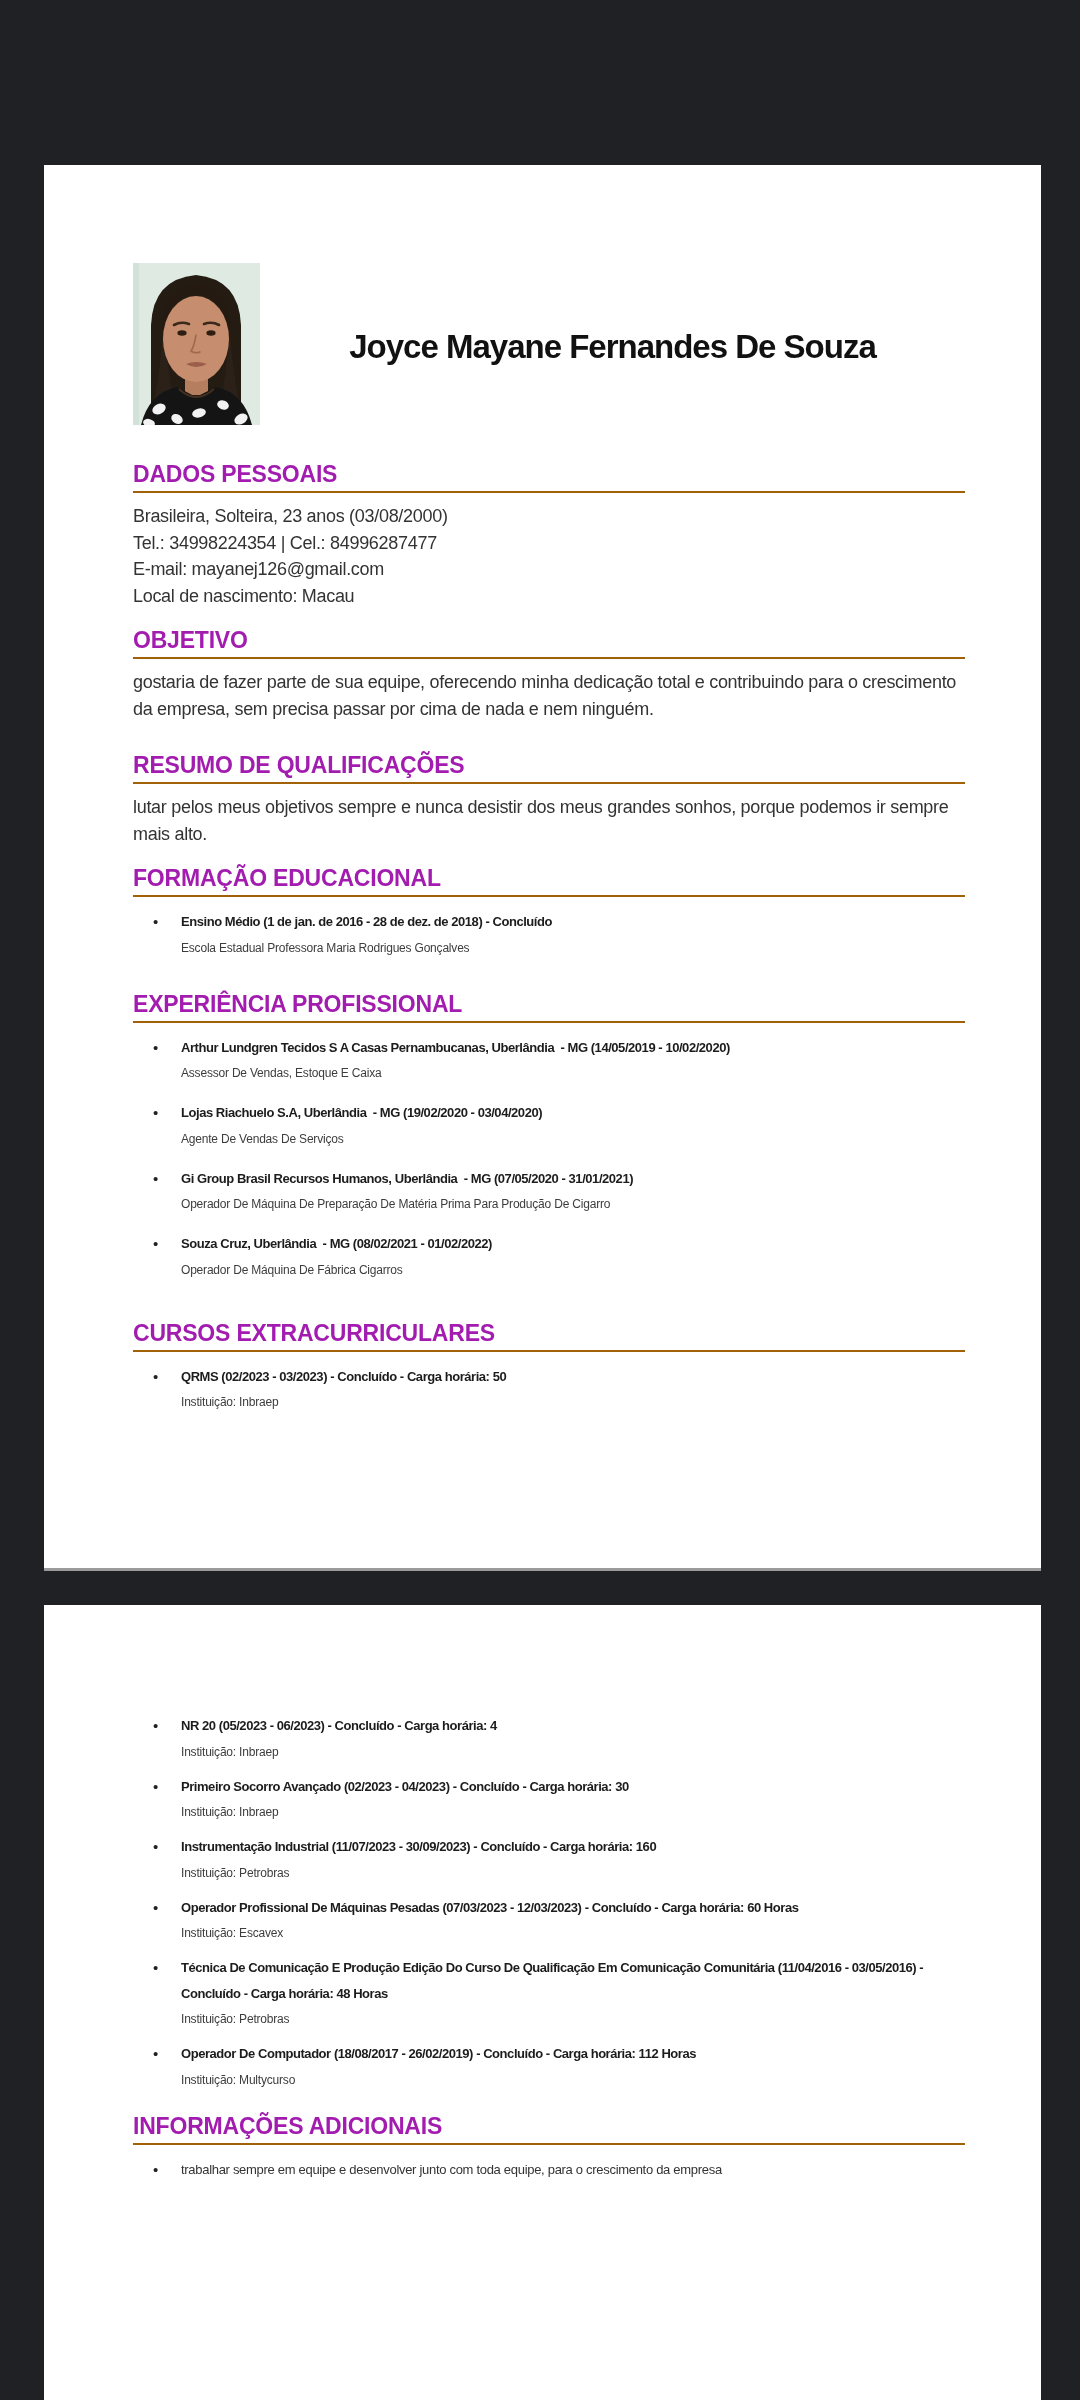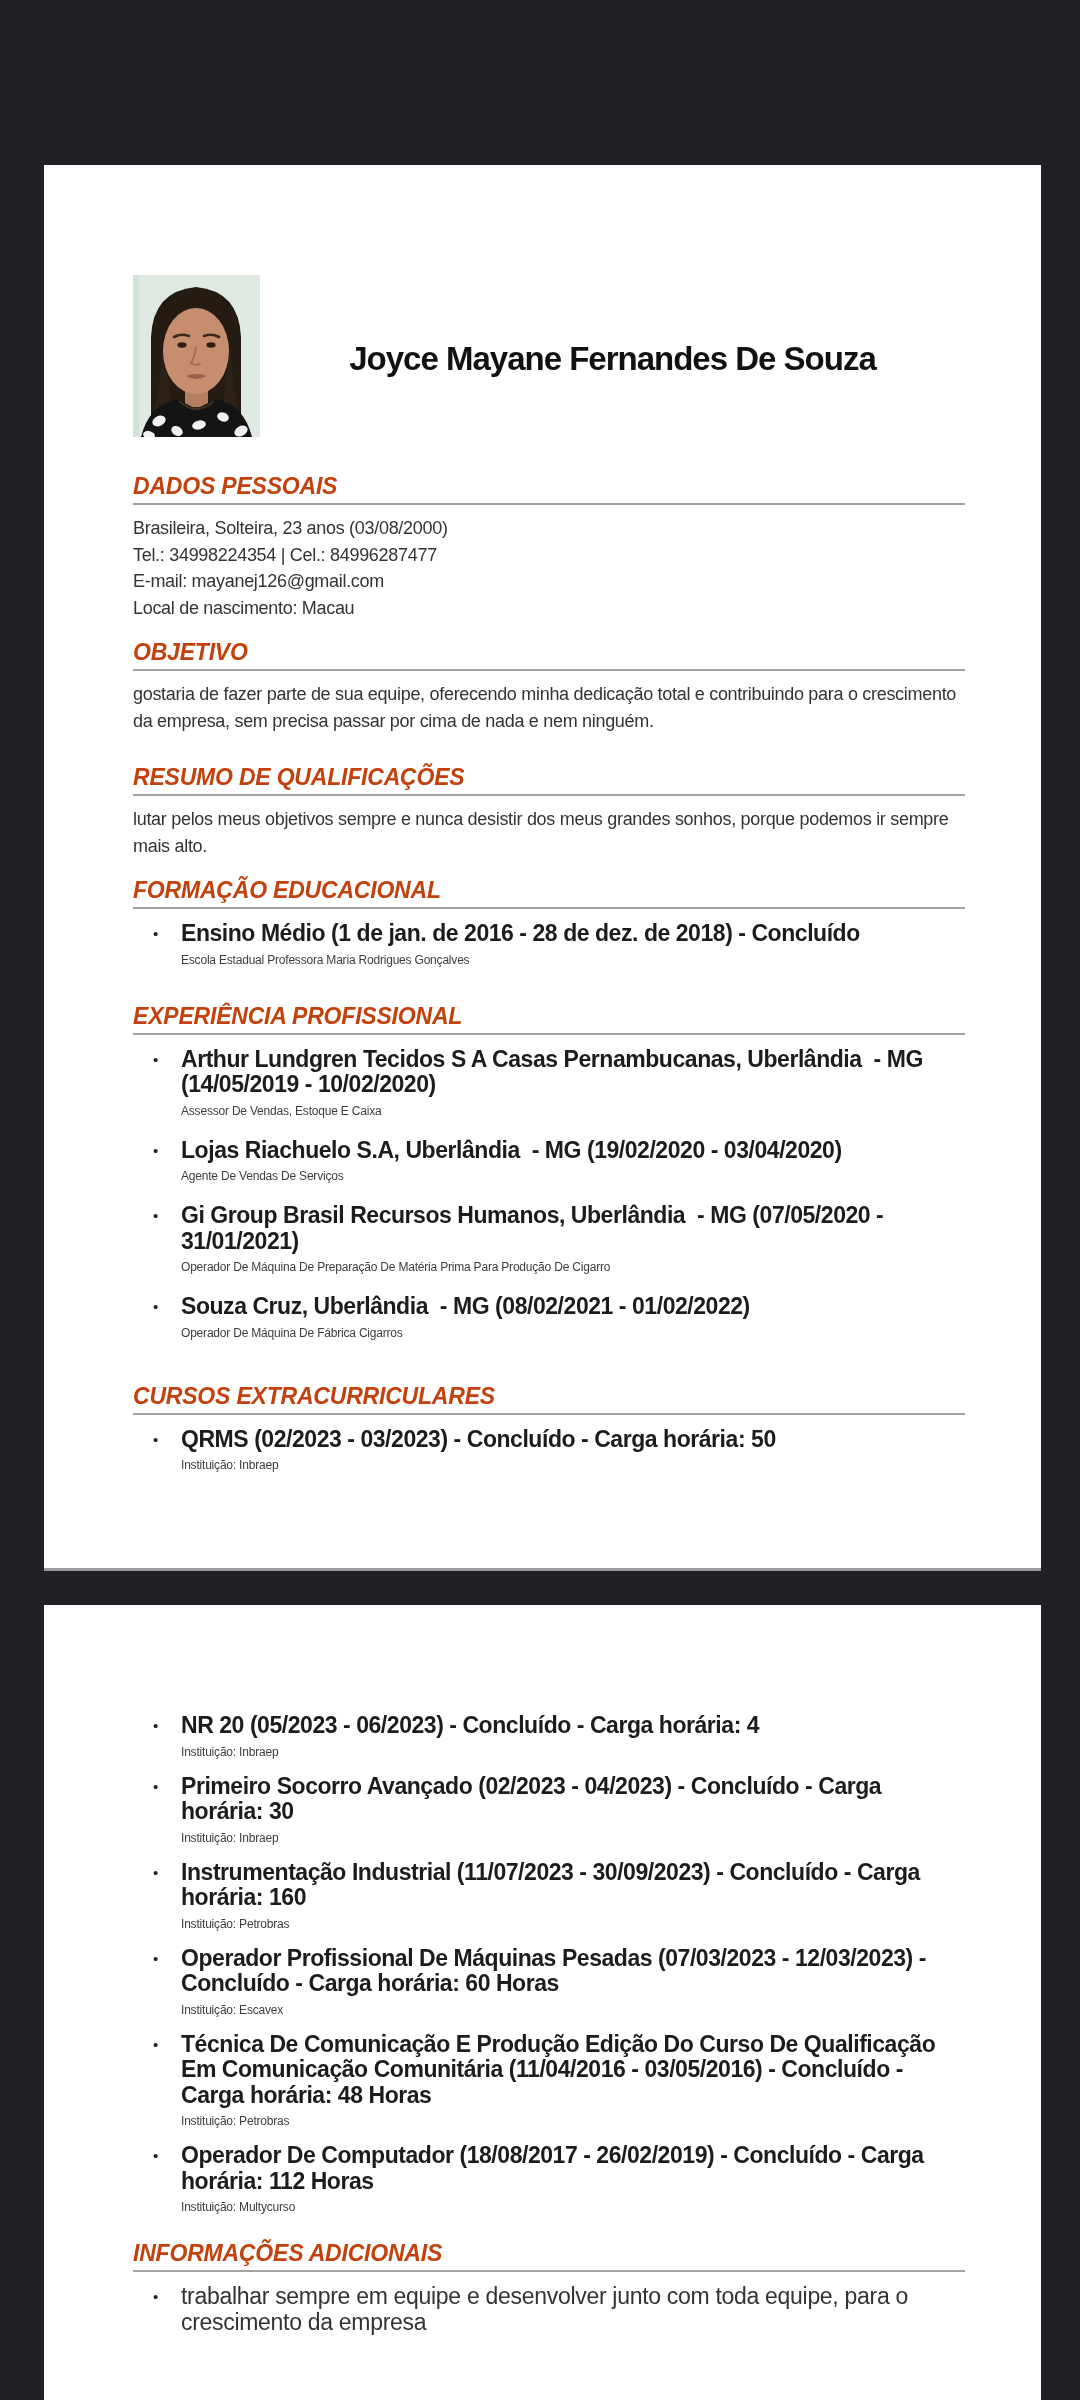--- a/index.html
+++ b/index.html
@@ -13,21 +13,21 @@
   .viewer { position:absolute; inset:0; }
   .page {
     position:absolute;
     left:44px;
     width:997px;
     background:#ffffff;
   }
   .page-1 {
     top:165px;
     height:1403px;
-    padding:12px 76px 0 89px;
+    padding:0 76px 0 89px;
     box-shadow:0 3px 0 #9b9b9b;
   }
   .page-2 {
     top:1605px;
     height:795px;
     padding:108px 76px 0 89px;
   }
   .photo-row { margin-top:98px; height:162px; display:flex; }
   .photo {
     width:127px; height:162px; flex:0 0 127px;
@@ -43,24 +43,23 @@
     font-weight:700;
     letter-spacing:-1px;
     color:#111111;
     white-space:nowrap;
   }
   .heading {
     font-size:23px;
     line-height:24px;
     font-weight:700;
     letter-spacing:-0.2px;
-    color:#c2410c;
-    border-bottom:2px solid #a3a3a3;
+    color:#a21caf;
+    border-bottom:2px solid #a16207;
     padding-bottom:5px;
-    font-style:italic;
   }
   .mt-photo { margin-top:37px; }
   .mt-a { margin-top:19px; }
   .mt-b { margin-top:31px; }
   .mt-c { margin-top:38px; }
   .mt-info { margin-top:21px; }
   .body-text, .line {
     font-size:18px;
     line-height:26.5px;
     letter-spacing:-0.3px;
@@ -75,21 +74,21 @@
   .bullet {
     flex:0 0 14px;
     margin-left:20px;
     margin-right:14px;
     font-size:15px;
     line-height:25px;
     color:#222222;
   }
   .item-body { flex:1; }
   .item-title {
-    font-size:23px;
+    font-size:13px;
     line-height:25.5px;
     font-weight:700;
     letter-spacing:-0.45px;
     color:#1c1c1c;
     white-space:pre-wrap;
   }
   .item-title.plain {
     font-weight:400;
     color:#333333;
     letter-spacing:-0.3px;

